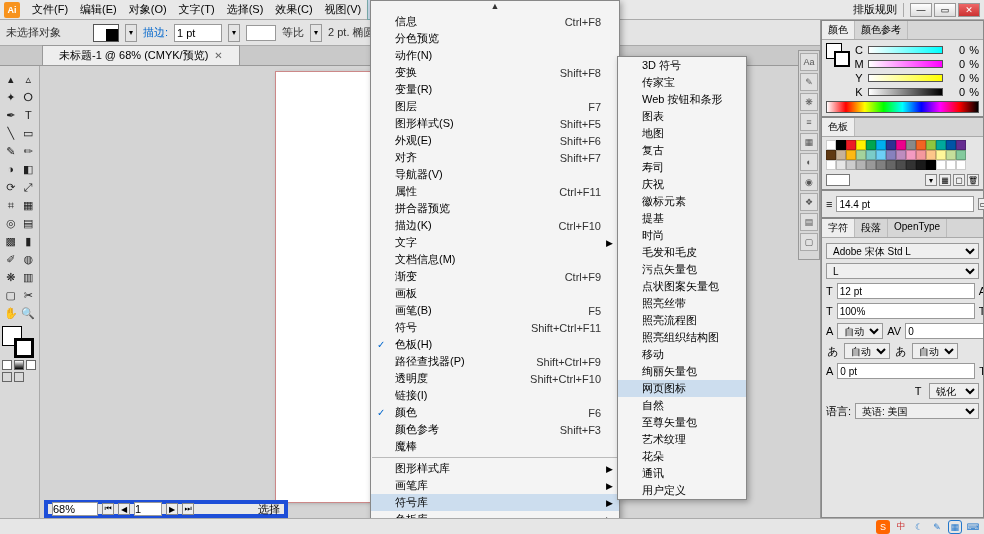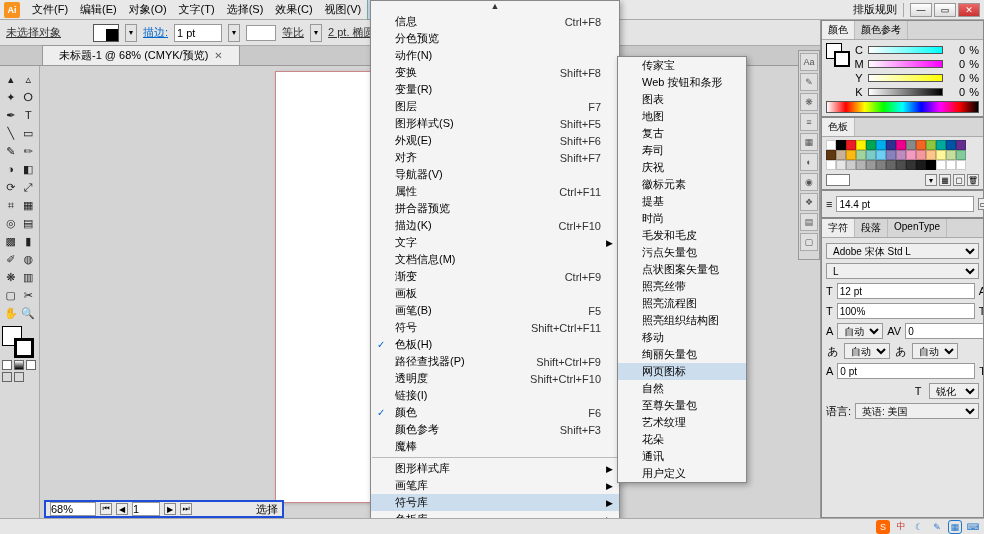--- a/index.html
+++ b/index.html
@@ -11,21 +11,21 @@
 .menubar .menu-item { padding: 2px 6px; cursor: default; }
 .menubar .menu-item.active { background: #c8d8e8; border: 1px solid #7aa; }
 .menubar .spacer { flex: 1; }
 .menubar .right-controls { display: flex; align-items: center; gap: 2px; }
 .menubar .sep { display:inline-block; width:1px; height:14px; background:#aaa; margin:0 4px;}
 .win-btn { width: 22px; height: 14px; border: 1px solid #999; background: linear-gradient(#fff,#ddd); display:inline-flex; align-items:center; justify-content:center; font-size:9px; }
 .win-btn.close { background: linear-gradient(#e66,#c33); color: #fff; }
 
 
 .optionsbar { height: 26px; background: #e4e4e4; border-bottom: 1px solid #aaa; display: flex; align-items: center; padding: 0 6px; gap: 6px; }
-.optionsbar .label { color: #333; text-decoration: underline; }
+.optionsbar .label { color: #333; }
 .optionsbar input { height: 18px; border: 1px solid #999; background: #fff; padding: 0 2px; }
 .optionsbar .swatch-pair { width: 26px; height: 18px; border: 1px solid #555; position: relative; background: #fff; }
 .optionsbar .swatch-pair::after { content:''; position:absolute; right:0; bottom:0; width:12px; height:12px; background:#000; }
 .optionsbar .drop { width:12px; height:18px; border:1px solid #999; display:flex; align-items:center; justify-content:center; font-size:8px; }
 .btn { height: 20px; padding: 0 10px; border: 1px solid #999; background: linear-gradient(#fdfdfd,#e6e6e6); border-radius: 3px; }
 
 
 .docbar { height: 20px; background: #c9c9c9; border-bottom: 1px solid #999; display:flex; align-items:flex-end; padding-left: 42px; }
 .doctab { background: #eee; border: 1px solid #999; border-bottom: none; padding: 2px 16px; display:flex; align-items:center; gap:6px; }
 .doctab .x { font-size: 10px; color:#666; }
@@ -39,21 +39,21 @@
 .tool { width: 18px; height: 18px; border: 1px solid transparent; display:flex; align-items:center; justify-content:center; font-size:11px; color:#222; }
 .tools .fillstroke { margin-top: 4px; position: relative; width: 32px; height: 32px; }
 .fillstroke .fill { position:absolute; top:0; left:0; width:20px; height:20px; background:#fff; border:1px solid #000; }
 .fillstroke .stroke { position:absolute; bottom:0; right:0; width:20px; height:20px; background:#fff; border:3px solid #000; }
 .mini-row { display:flex; gap:2px; margin-top:2px; }
 .mini { width:10px; height:10px; border:1px solid #666; }
 
 
 .canvas-area { flex:1; background: #d4d4d4; position: relative; }
 .artboard { position:absolute; top: 6px; left: 236px; width: 96px; height: 430px; background:#fff; box-shadow: 0 0 0 1px #c88, 1px 1px 4px rgba(0,0,0,.25); }
-.canvas-status { position:absolute; left:4px; bottom:0; height:18px; display:flex; align-items:center; gap:4px; background:#e8e8e8; border:2px solid #1d4ed8; padding:0 4px; }
+.canvas-status { position:absolute; left:4px; bottom:0; height:18px; display:flex; align-items:center; gap:4px; background:#e8e8e8; border:4px solid #1d4ed8; padding:0 4px; }
 .canvas-status input { width:46px; height:14px; border:1px solid #999; }
 .nav-btn { width:12px; height:12px; border:1px solid #888; background:#eee; font-size:8px; display:flex; align-items:center; justify-content:center; }
 
 
 .dropdown { position:absolute; background:#f4f4f4; border:1px solid #888; box-shadow: 2px 2px 6px rgba(0,0,0,.3); }
 .dropdown .row { display:flex; align-items:center; height:17px; padding: 0 18px 0 24px; position:relative; white-space:nowrap; }
 .dropdown .row:hover, .dropdown .row.hl { background:#cde; }
 .dropdown .row .sc { margin-left:auto; padding-left: 40px; color:#333; }
 .dropdown .row .arrow { position:absolute; right:6px; font-size:9px; }
 .dropdown .row .chk { position:absolute; left:6px; color:#06c; font-size:10px; }
@@ -524,20 +524,21 @@
     </div>
     <div class="row">
       <span>色板库</span>
       <span class="arrow">▶</span>
     </div>
     <hr>
     <div class="row"></div>
   </div>
 
 <div class="dropdown dd2" id="dd2">
+    <div class="row">3D 符号</div>
     <div class="row">传家宝</div>
     <div class="row">Web 按钮和条形</div>
     <div class="row">图表</div>
     <div class="row">地图</div>
     <div class="row">复古</div>
     <div class="row">寿司</div>
     <div class="row">庆祝</div>
     <div class="row">徽标元素</div>
     <div class="row">提基</div>
     <div class="row">时尚</div>

